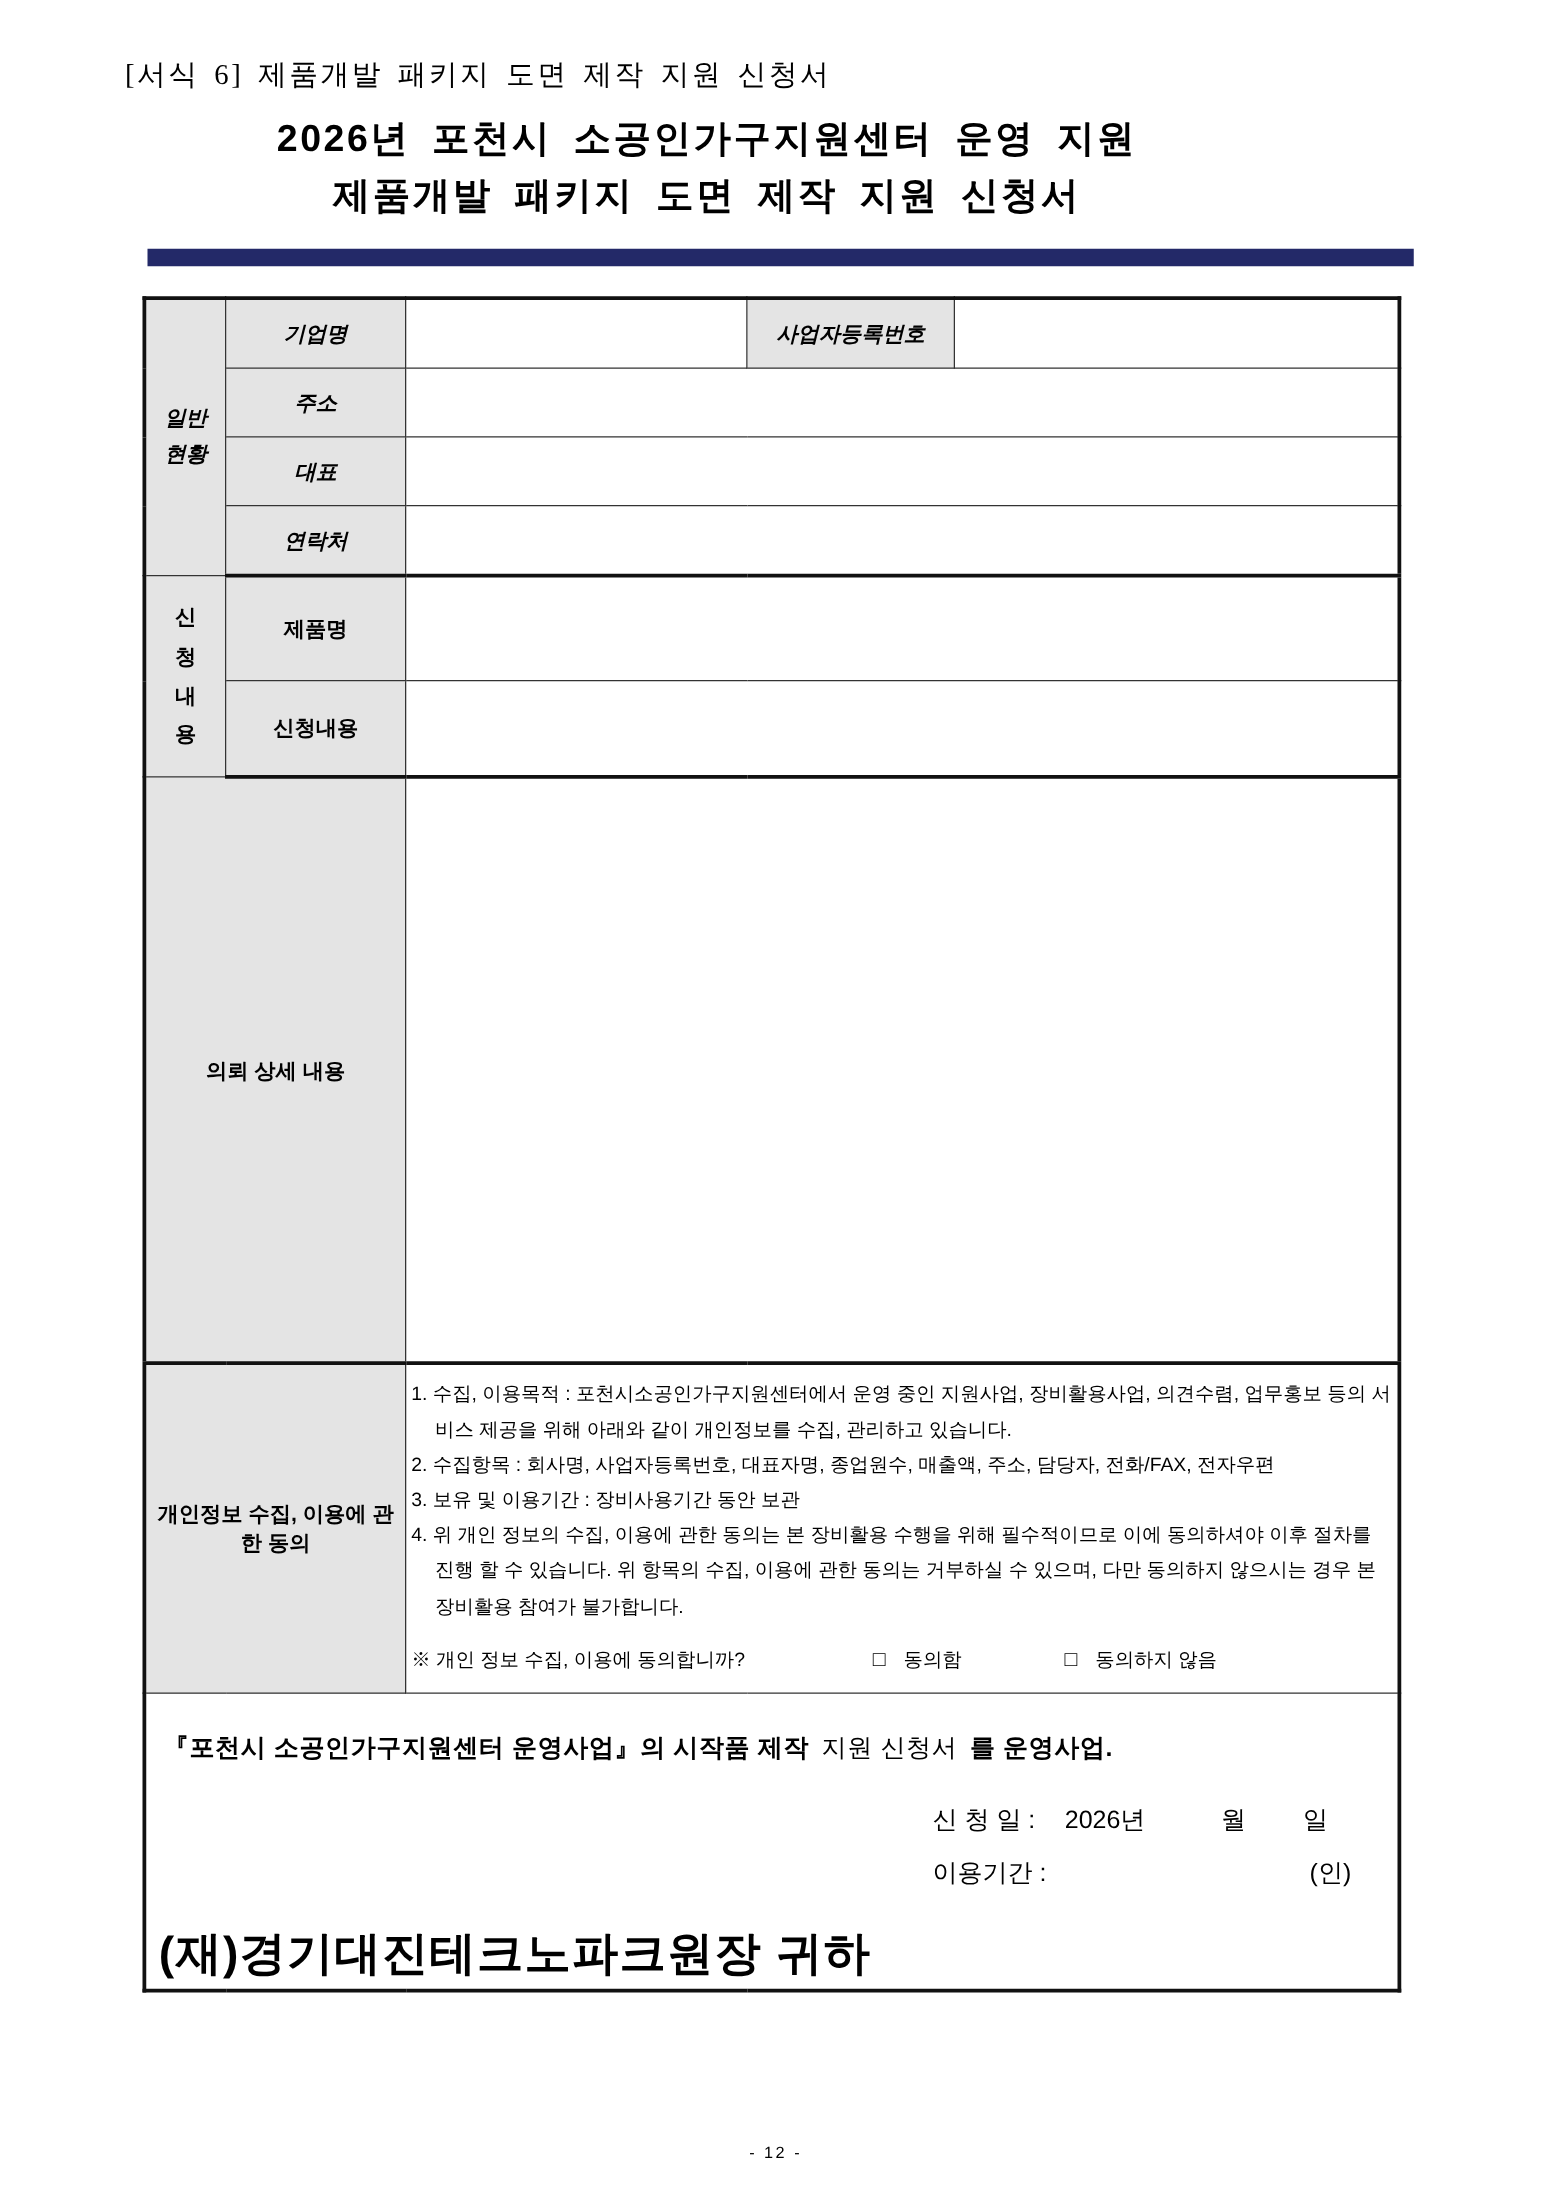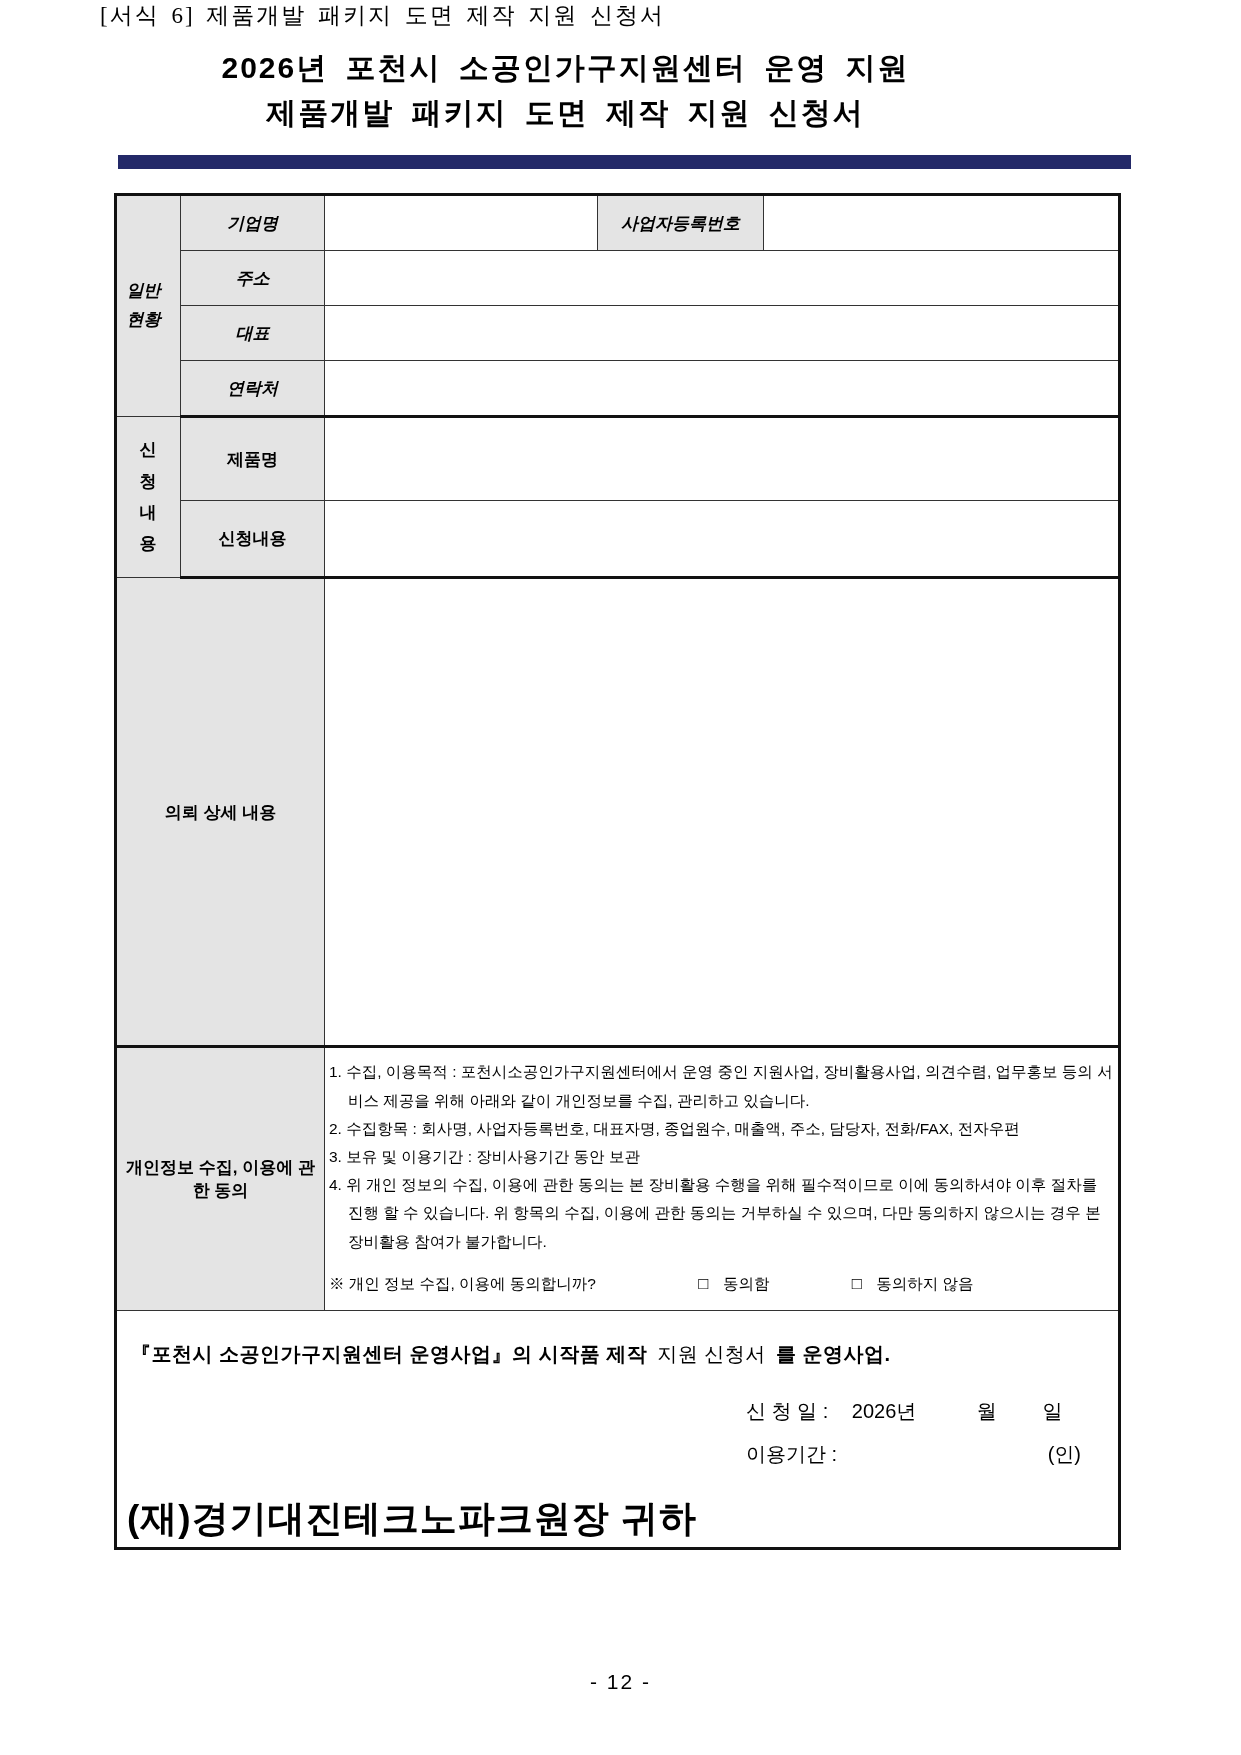--- a/index.html
+++ b/index.html
@@ -1,21 +1,21 @@
 <!DOCTYPE html>
 <html lang="ko"><head>
 <meta charset="utf-8">
 <style>
   html,body{margin:0;padding:0;background:#ffffff;}
   body{
     width:1241px;height:1755px;
     font-family:"Liberation Sans",sans-serif;
     color:#000;position:relative;overflow:hidden;
   }
-  .page{}
+  .page{padding-top:44px;}
 
   .form-label{
     margin-left:100px;
     font-family:"Liberation Serif",serif;
     font-size:23px;letter-spacing:2px;word-spacing:4px;
   }
 
   .doc-title{
     width:1013px;margin:14px auto 0;box-sizing:border-box;
     padding-right:110px;
@@ -37,21 +37,21 @@
   }
   table.main td{
     border:1.5px solid #333;
     padding:2px 4px;
     vertical-align:middle;
   }
   .hdr{
     background:#e4e4e4;text-align:center;
     font-weight:bold;font-size:17px;
   }
-  .group-cell .vwrap{margin:0 auto;text-align:left;font-weight:bold;font-size:17px;}
+  .group-cell .vwrap{margin:0 auto;text-align:center;font-weight:bold;font-size:17px;}
   .vwrap.two{width:2.6em;line-height:1.7;}
   .vwrap.stack{width:1.05em;word-break:break-all;line-height:1.85;}
 
   tr.h50 td{height:50px;font-style:italic;}
   tr.h78 td{height:78px;}
   tr.h71 td{height:71px;}
   tr.hdetail td{height:462px;}
   tr.hprivacy td{height:258px;}
   tr.hfinal td{height:232px;}
   tr.thick td{border-bottom:3px solid #111;}
@@ -79,21 +79,21 @@
   .ml-month{margin-left:55px;}
   .ml-day{margin-left:40px;}
   .ml-seal{margin-left:205px;}
   .recipient{
     margin:26px 0 0 6px;
     font-size:37px;font-weight:bold;letter-spacing:1px;
   }
 
   .page-footer{
     margin-top:120px;text-align:center;
-    font-size:21px;letter-spacing:2px;
+    font-size:13px;letter-spacing:2px;
   }
 </style>
 </head>
 <body>
 
 <div class="page">
 
   <div class="form-label">[서식 6] 제품개발 패키지 도면 제작 지원 신청서</div>
 
   <div class="doc-title">

